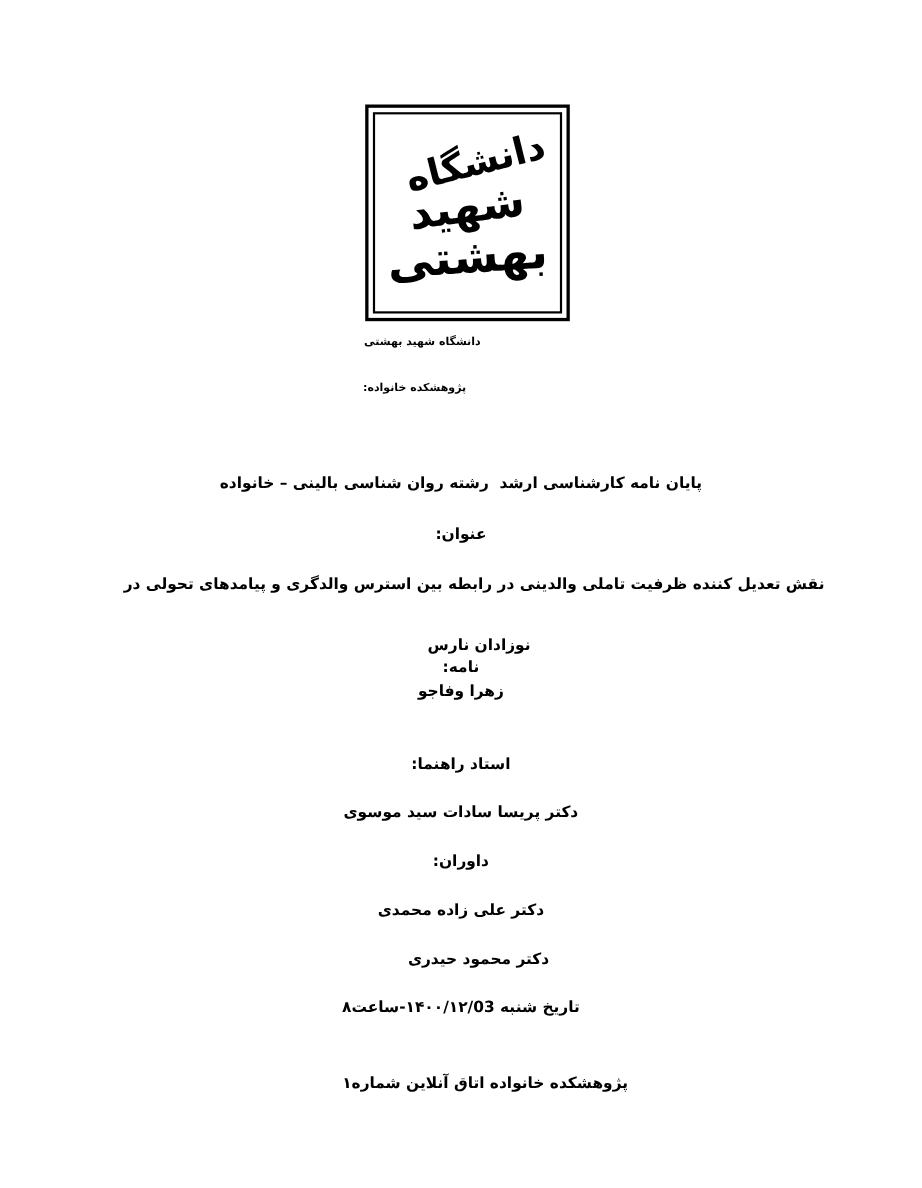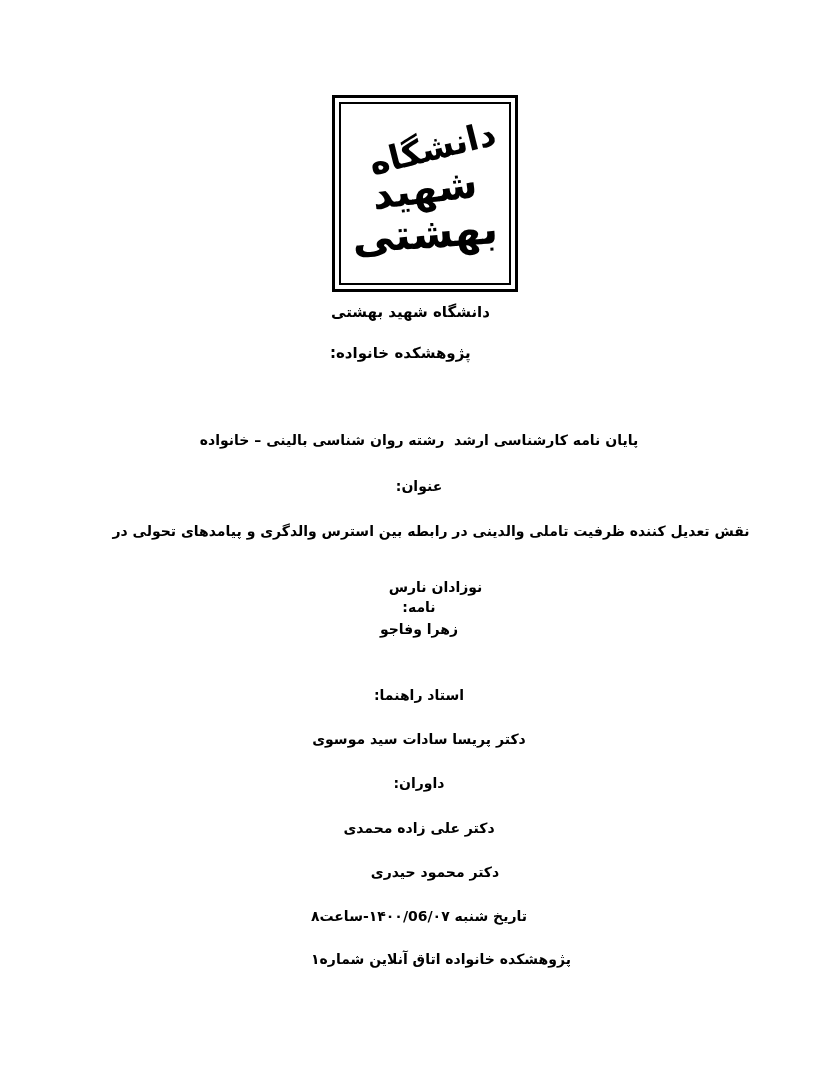--- a/index.html
+++ b/index.html
@@ -47,21 +47,21 @@
     line-height: 1;
     white-space: nowrap;
   }
   .logo-word-1 { font-size: 34px; transform: rotate(-14deg) translateX(8px); }
   .logo-word-2 { font-size: 40px; transform: rotate(-7deg); margin-top: 2px; }
   .logo-word-3 { font-size: 42px; transform: rotate(-4deg); margin-top: 4px; }
 
   
   .header-line {
     direction: rtl;
-    font-size: 15px;
+    font-size: 10px;
     line-height: 22px;
     white-space: pre-wrap;
   }
 
   
   .center-line {
     left: 0;
     right: 0;
     text-align: center;
     direction: rtl;
@@ -101,17 +101,17 @@
   <div class="abs center-line" style="top:682px;">استاد راهنما:</div>
 
   <div class="abs center-line" style="top:726px;">دکتر پریسا سادات سید موسوی</div>
 
   <div class="abs center-line" style="top:770px;">داوران:</div>
 
   <div class="abs center-line" style="top:815px;">دکتر علی زاده محمدی</div>
 
   <div class="abs center-line" style="top:859px;padding-left:32px;">دکتر محمود حیدری</div>
 
-  <div class="abs center-line" style="top:903px;">تاریخ شنبه ۱۴۰۰/06/۰۷-ساعت۸</div>
+  <div class="abs center-line" style="top:903px;">تاریخ شنبه ۱۴۰۰/۱۲/03-ساعت۸</div>
 
-  <div class="abs center-line" style="top:946px;padding-left:44px;">پژوهشکده خانواده اتاق آنلاین شماره۱</div>
+  <div class="abs center-line" style="top:972px;padding-left:44px;">پژوهشکده خانواده اتاق آنلاین شماره۱</div>
 
 </div>
 
 </body></html>

